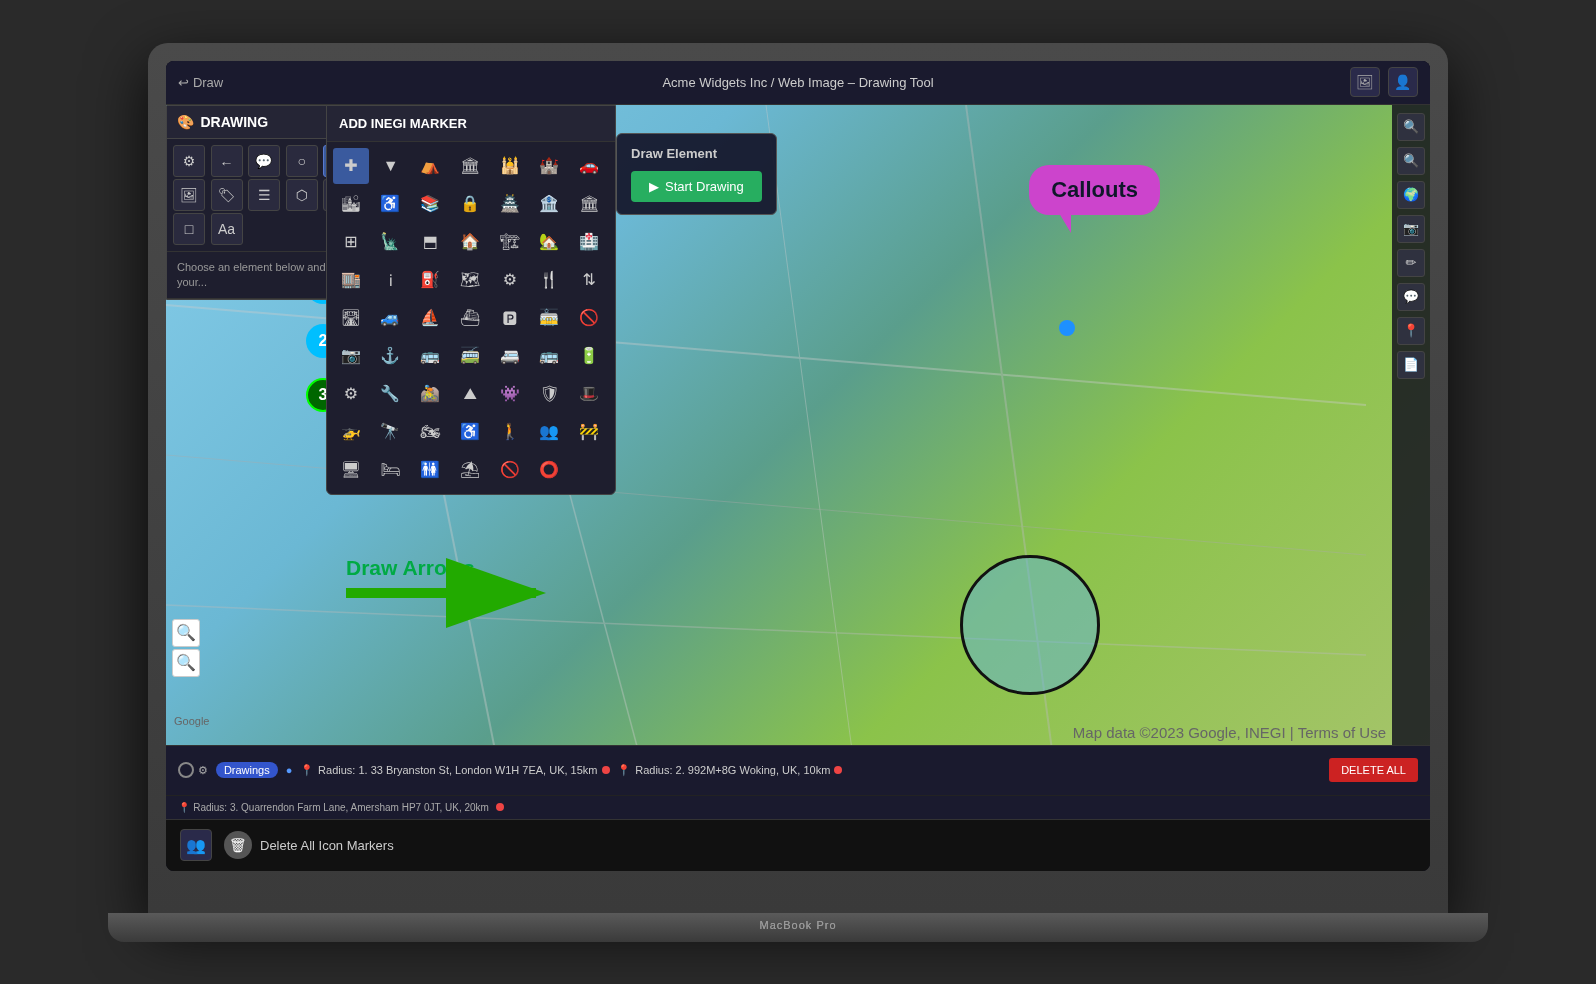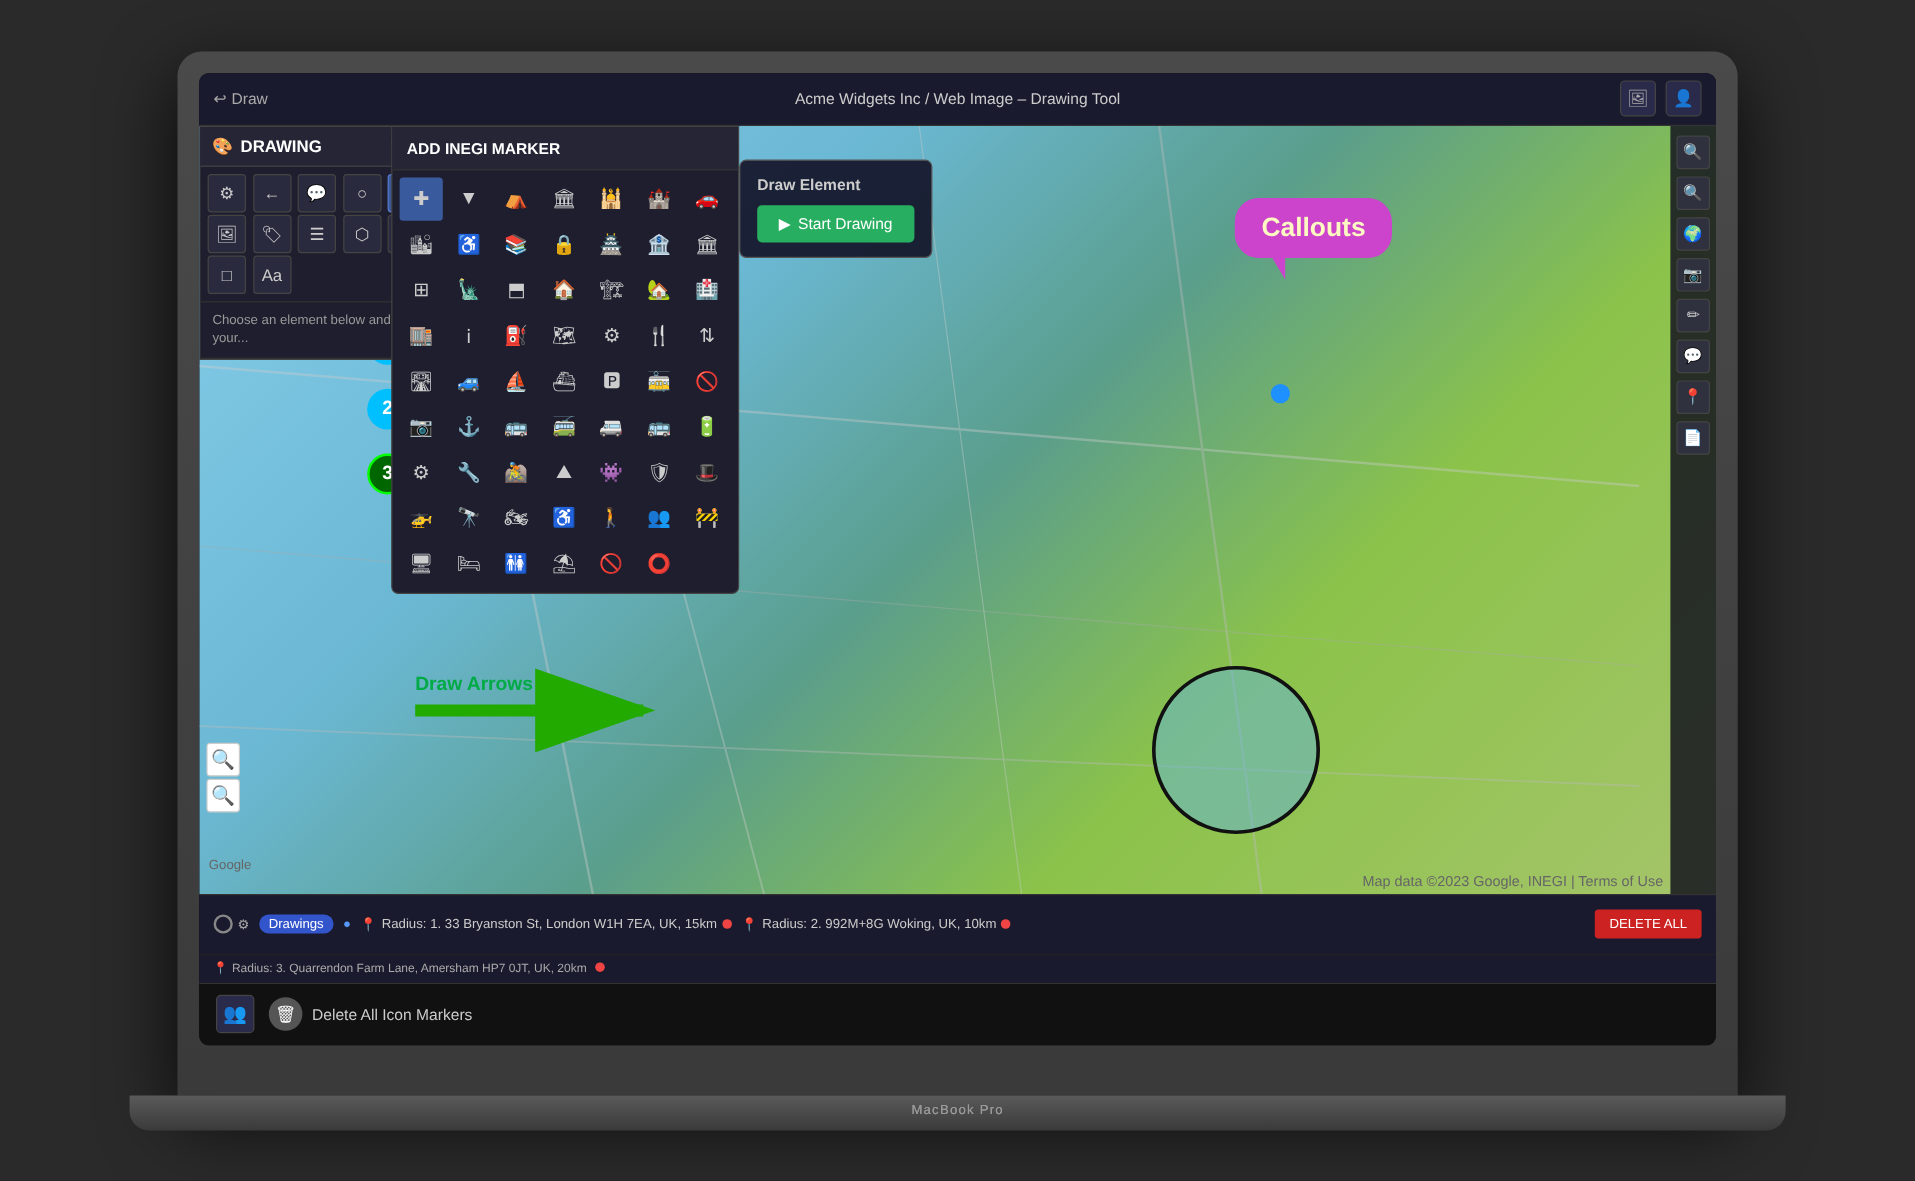--- a/index.html
+++ b/index.html
@@ -279,21 +279,21 @@
       background: radial-gradient(circle, #7fff00, #32cd32);
       opacity: 0.85;
       top: 60px;
       left: 310px;
     }
     .callout-bubble {
       position: absolute;
       top: 60px;
       right: 270px;
       background: #cc44cc;
-      color: #fef9c3;
+      color: #0f172a;
       font-size: 22px;
       font-weight: bold;
       padding: 12px 22px;
       border-radius: 20px;
     }
     .callout-bubble::after {
       content: '';
       position: absolute;
       bottom: -18px;
       left: 30px;
@@ -363,21 +363,21 @@
       padding: 10px 18px;
       border-radius: 6px;
       border: 2px solid #00ff44;
     }
 
     .draw-arrows-text {
       position: absolute;
       bottom: 165px;
       left: 180px;
       color: #00aa44;
-      font-size: 16px;
+      font-size: 21px;
       font-weight: bold;
     }
 
     .green-arrow {
       position: absolute;
       bottom: 128px;
       left: 170px;
       width: 200px;
     }
 
@@ -550,21 +550,21 @@
       bottom: 18px;
       left: 8px;
       font-size: 11px;
       color: #666;
       z-index: 50;
     }
     .map-attribution {
       position: absolute;
       bottom: 4px;
       right: 44px;
-      font-size: 12px;
+      font-size: 15px;
       color: #666;
       z-index: 50;
     }
 
     
     .arrow-svg {
       overflow: visible;
     }
   </style>
 </head>

